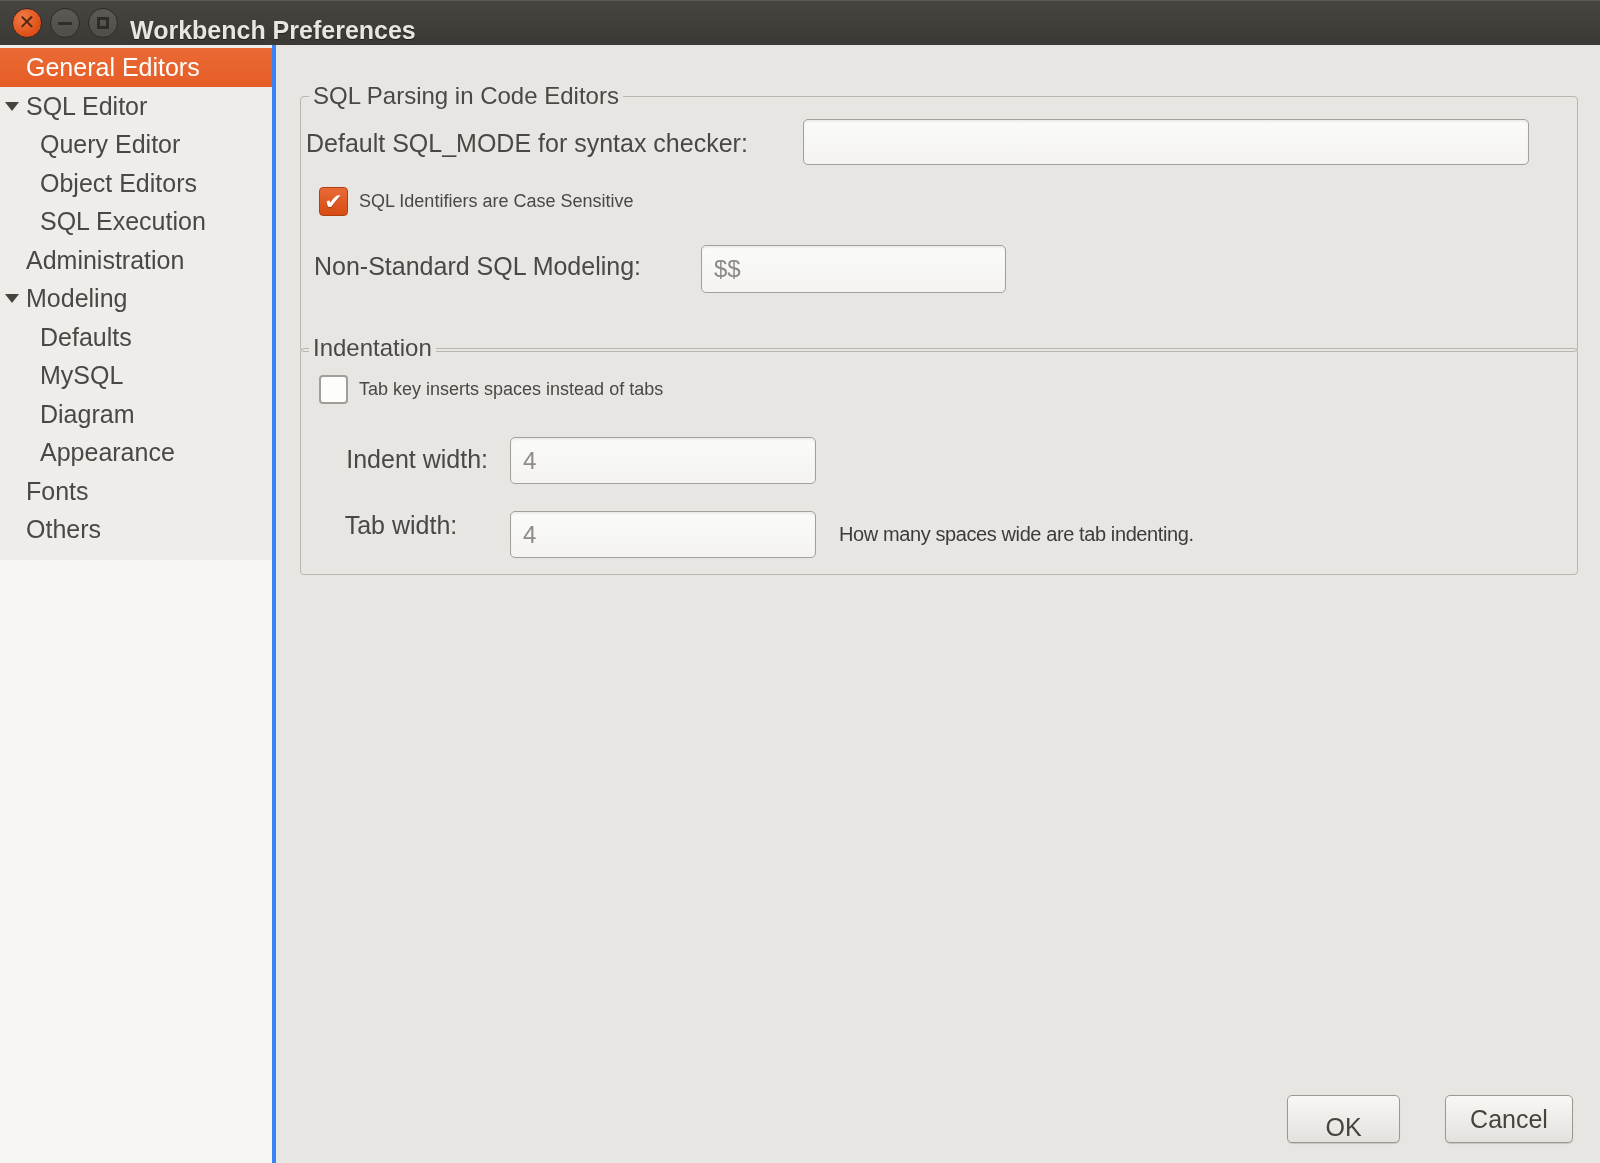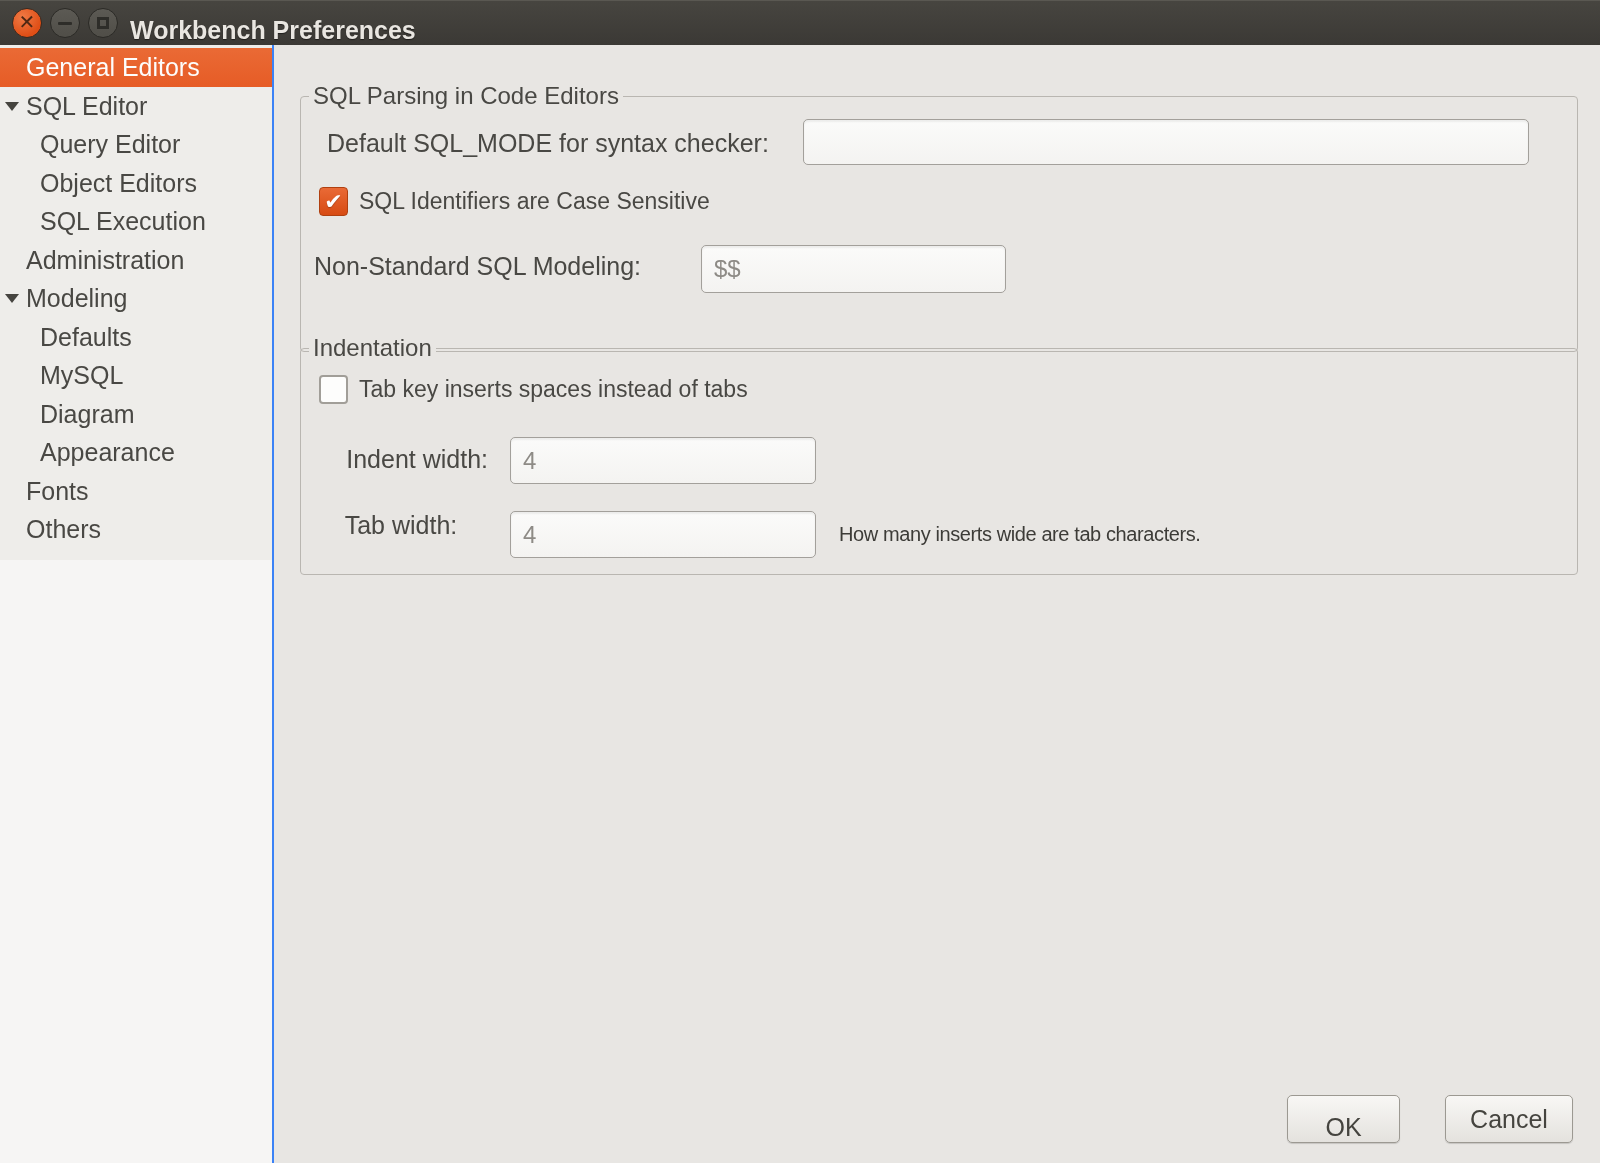--- a/index.html
+++ b/index.html
@@ -49,21 +49,21 @@
   .title-text{
     position:absolute;left:130px;top:7px;height:45px;line-height:45px;
     color:#E9E6E1;font-size:25px;font-weight:bold;
     text-shadow:0 1px 1px rgba(0,0,0,.5);
   }
 
   
   .sidebar{
     position:absolute;left:0;top:45px;width:272px;height:1118px;
     background:#F6F5F4;
-    border-right:2px solid #3b82f6;
+    border-right:4px solid #3b82f6;
     box-sizing:content-box;
   }
   .sidebar .listbg{
     position:absolute;left:0;top:0;width:100%;height:515px;
     background:#EEEDEA;
   }
   .tree{
     position:absolute;left:0;top:3px;width:272px;
   }
   .tree-row{
@@ -120,21 +120,21 @@
   .checkbox.checked{
     background:linear-gradient(#E96A36,#D74B13);
     border:1px solid #B04010;
     display:flex;align-items:center;justify-content:center;
   }
   .checkbox.checked .tick{
     color:#FFFFFF;font-size:22px;font-weight:bold;line-height:1;
     text-shadow:0 1px 1px rgba(0,0,0,.25);
   }
   .cb-label{
-    position:absolute;font-size:23px;color:#494844;line-height:29px;
+    position:absolute;font-size:18px;color:#494844;line-height:29px;
     white-space:nowrap;
   }
   .hint{
     position:absolute;font-size:20px;color:#3D3C38;line-height:24px;
     letter-spacing:-0.4px;white-space:nowrap;
   }
 
   
   .btn{
     position:absolute;height:48px;
@@ -208,21 +208,21 @@
       </div>
       <div class="tree-row lvl0">
         <span>Others</span>
       </div>
     </div>
   </div>
 
   <div class="groupbox" style="left:300px;top:96px;width:1278px;height:256px;">
     <span class="gb-title">SQL Parsing in Code Editors</span>
 
-    <div class="fieldlabel" style="left:26px;top:30px;">Default SQL_MODE for syntax checker:</div>
+    <div class="fieldlabel" style="left:5px;top:30px;">Default SQL_MODE for syntax checker:</div>
     <input class="entry" style="left: 502px; top: 22px; width: 726px; height: 46px;" value="">
 
     <div class="checkbox checked" style="left:18px;top:90px;">
       <span class="tick">✔</span>
     </div>
     <div class="cb-label" style="left:58px;top:90px;">SQL Identifiers are Case Sensitive</div>
 
     <div class="fieldlabel" style="left:13px;top:153px;">Non-Standard SQL Modeling:</div>
     <input class="entry" style="left: 400px; top: 148px; width: 305px; height: 48px;" value="$$">
   </div>
@@ -231,21 +231,21 @@
     <span class="gb-title">Indentation</span>
 
     <div class="checkbox unchecked" style="left:18px;top:26px;"></div>
     <div class="cb-label" style="left:58px;top:26px;">Tab key inserts spaces instead of tabs</div>
 
     <div class="fieldlabel" style="left:13px;top:94px;width:174px;text-align:right;">Indent width:</div>
     <input class="entry" style="left: 209px; top: 88px; width: 306px; height: 47px;" value="4">
 
     <div class="fieldlabel" style="left:13px;top:160px;width:174px;text-align:center;">Tab width:</div>
     <input class="entry" style="left: 209px; top: 162px; width: 306px; height: 47px;" value="4">
-    <div class="hint" style="left:538px;top:173px;">How many inserts wide are tab characters.</div>
+    <div class="hint" style="left:538px;top:173px;">How many spaces wide are tab indenting.</div>
   </div>
 
   <div class="btn" style="left:1287px;top:1095px;width:113px;align-items:flex-end;">
     <span>OK</span>
   </div>
   <div class="btn" style="left:1445px;top:1095px;width:128px;">
     <span>Cancel</span>
   </div>
 
 </div>

